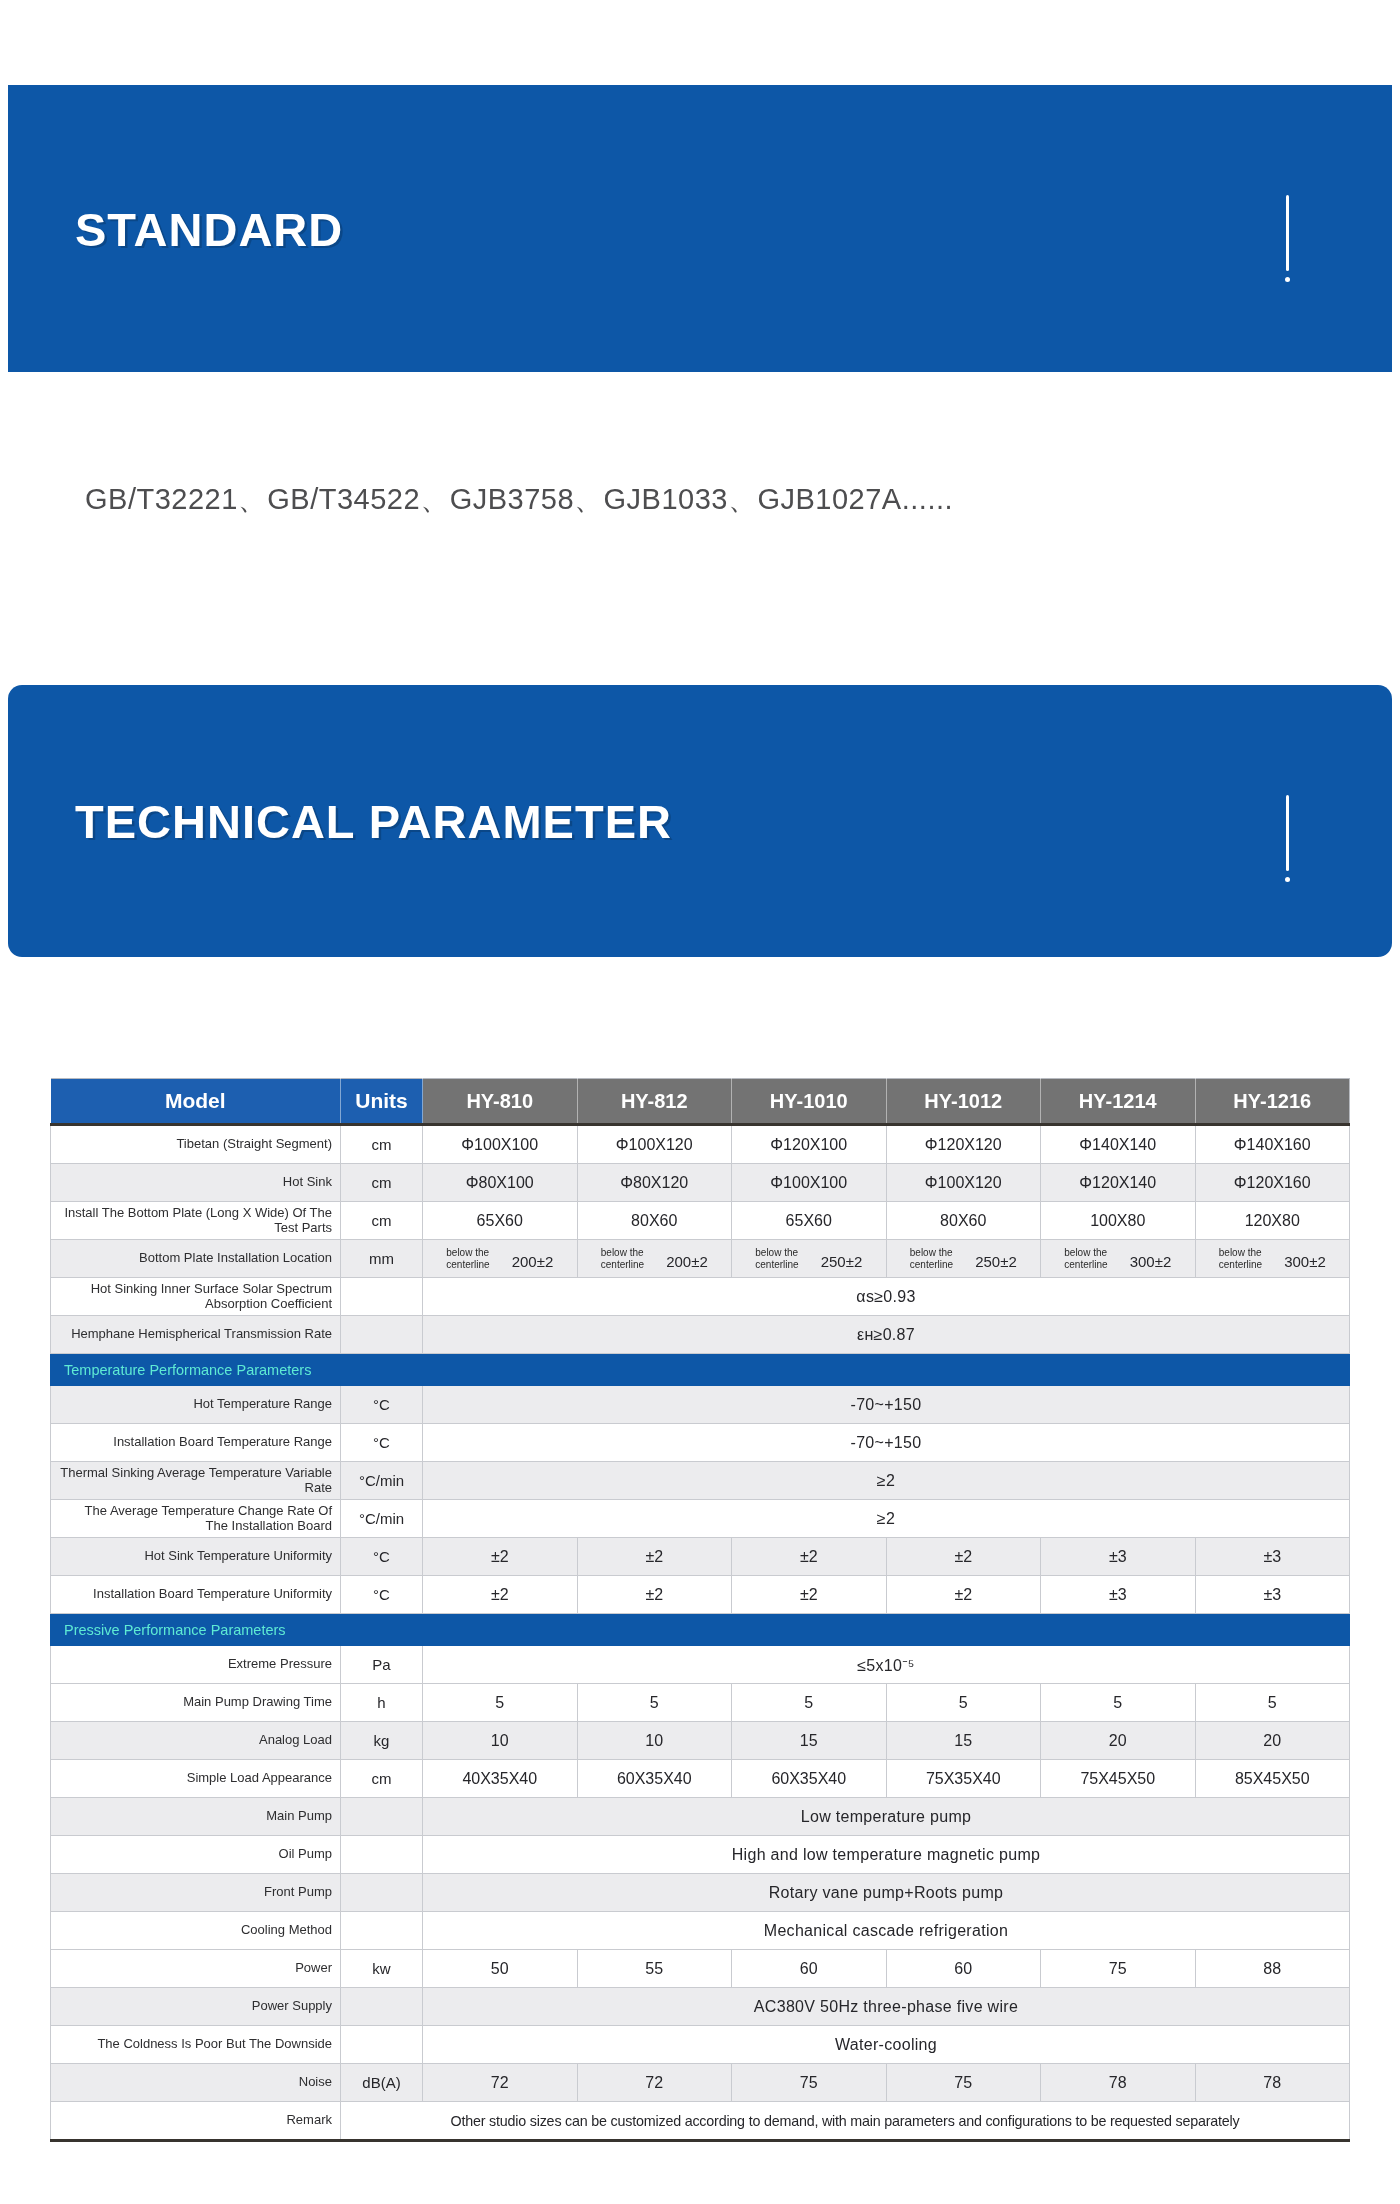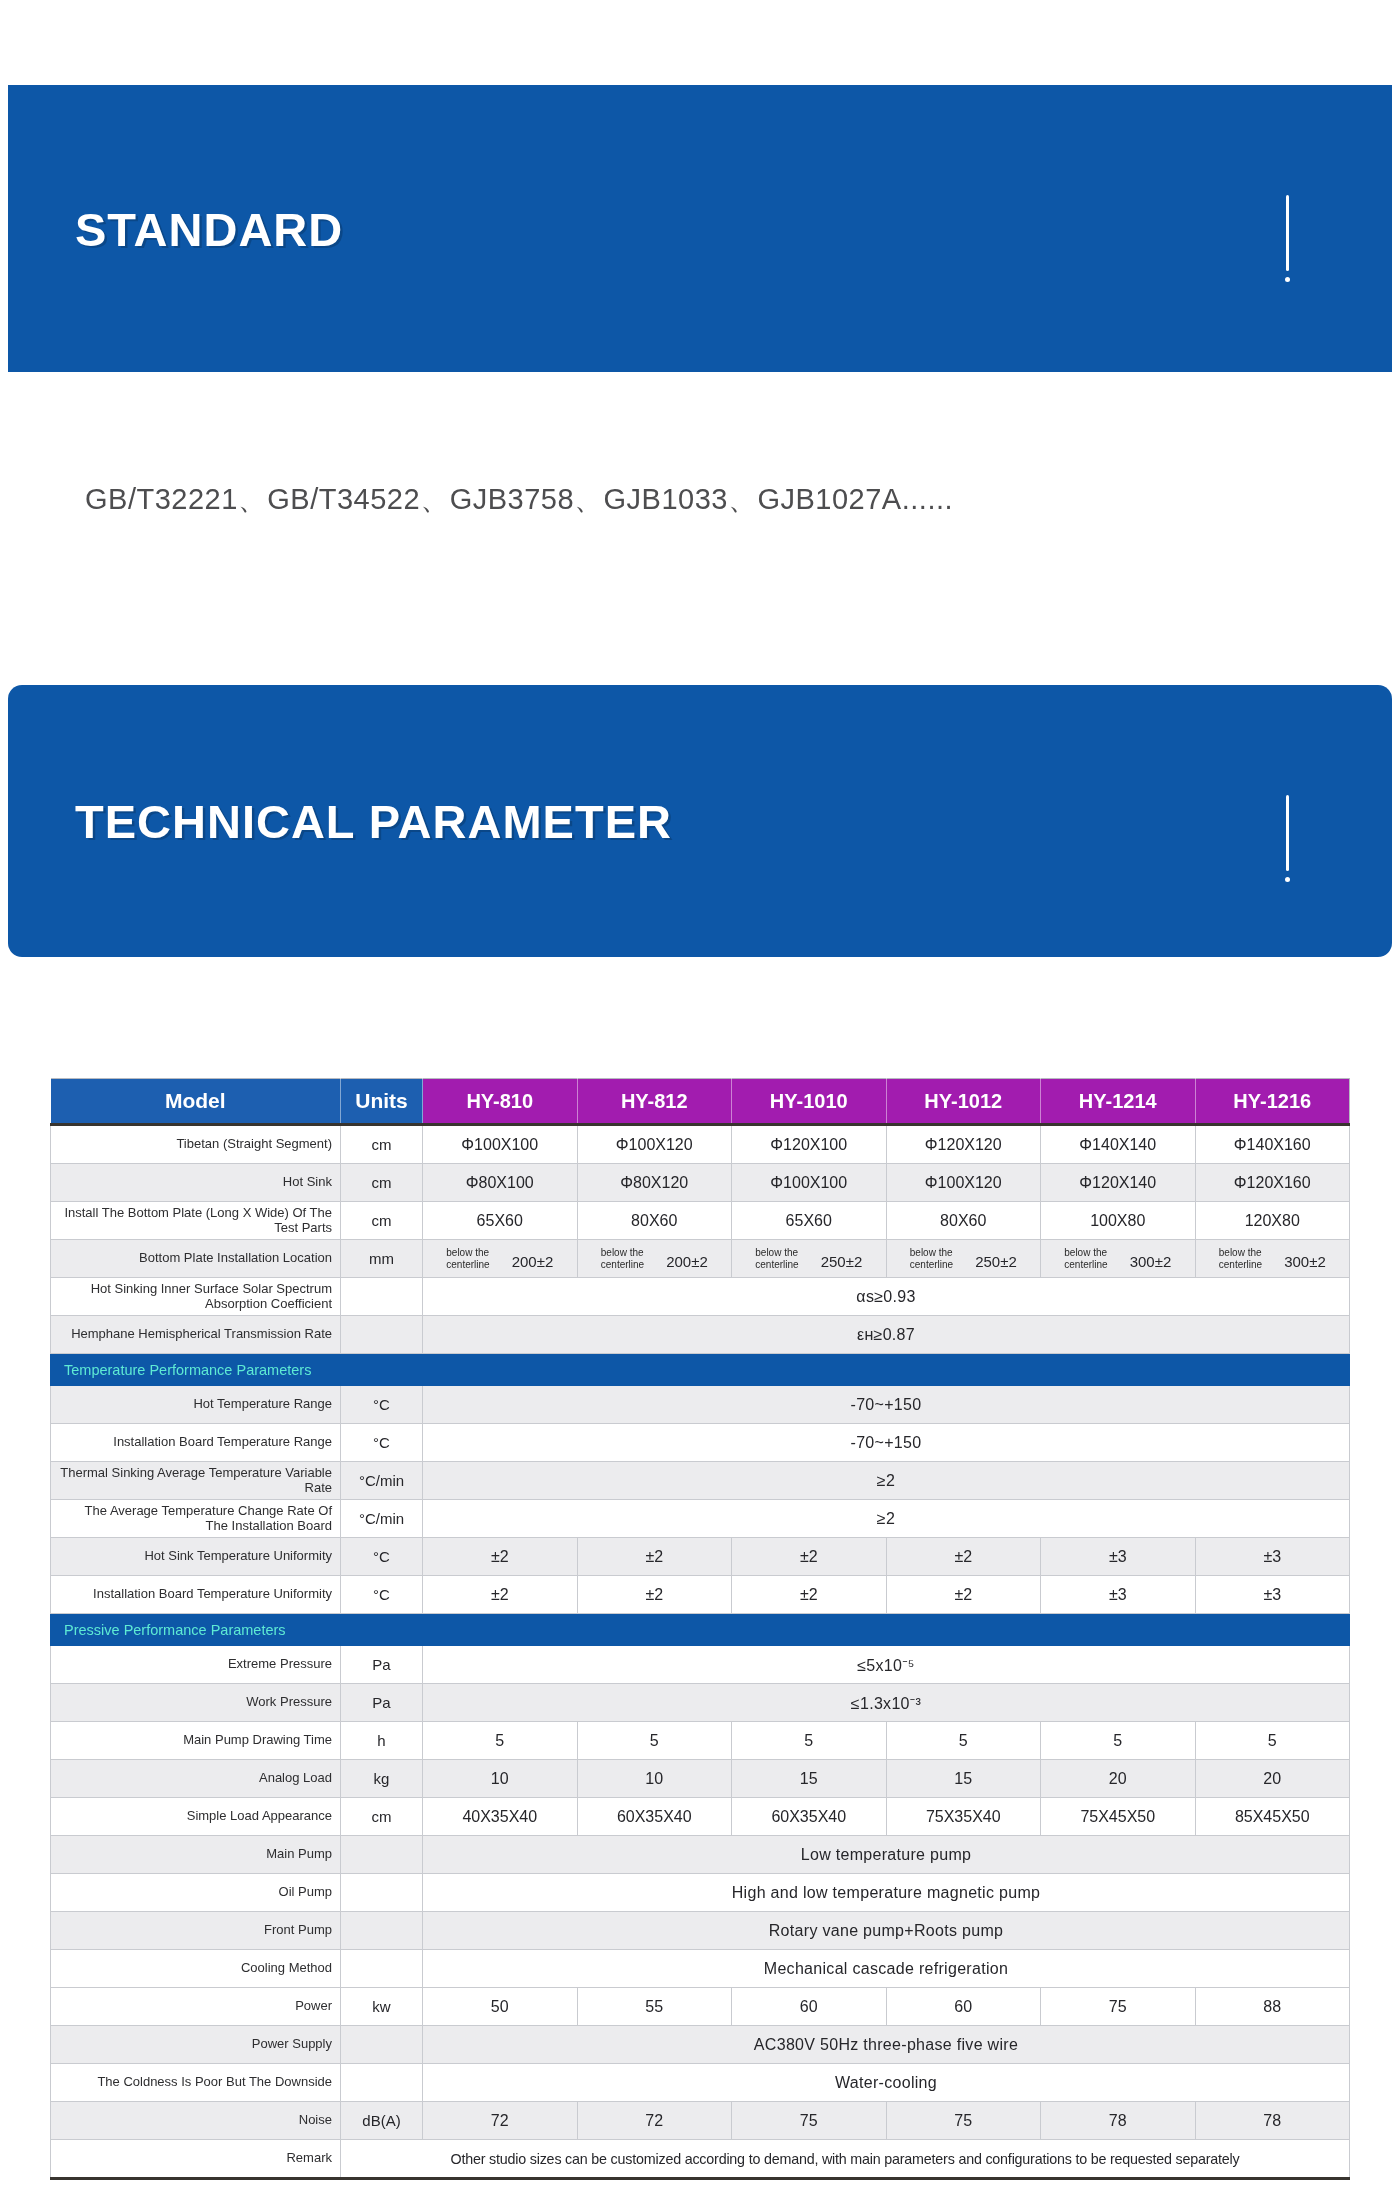--- a/index.html
+++ b/index.html
@@ -47,21 +47,21 @@
 
   thead th {
     background:#1d5fb0; color:#ffffff;
     height:42px;
     font-size:21px; font-weight:700;
     border-right:1px solid rgba(255,255,255,0.45);
     border-top:1px solid #b7bac0;
     text-align:center; vertical-align:middle;
   }
   thead th:last-child { border-right:1px solid #b7bac0; }
-  thead th.th-model { background:#a21caf; font-weight:600; font-size:20px; }
+  thead th.th-model { background:#737373; font-weight:600; font-size:20px; }
   thead tr { border-bottom:3px solid #38342f; }
 
   tbody td {
     border:1px solid #c9cbd0;
     height:33px;
     text-align:center; vertical-align:middle;
     font-size:16px; color:#26262a;
     padding:1px 4px;
     background:#ffffff;
   }
@@ -258,25 +258,20 @@
           <td class="cell-value">±3</td>
         </tr>
         <tr class="section-row">
           <td colspan="8">Pressive Performance Parameters</td>
         </tr>
         <tr>
           <td class="cell-label">Extreme Pressure</td>
           <td class="cell-unit">Pa</td>
           <td class="cell-span" colspan="6">≤5x10⁻⁵</td>
         </tr>
-        <tr class="row-gray">
-          <td class="cell-label">Work Pressure</td>
-          <td class="cell-unit">Pa</td>
-          <td class="cell-span" colspan="6">≤1.3x10⁻³</td>
-        </tr>
         <tr>
           <td class="cell-label">Main Pump Drawing Time</td>
           <td class="cell-unit">h</td>
           <td class="cell-value">5</td>
           <td class="cell-value">5</td>
           <td class="cell-value">5</td>
           <td class="cell-value">5</td>
           <td class="cell-value">5</td>
           <td class="cell-value">5</td>
         </tr>

